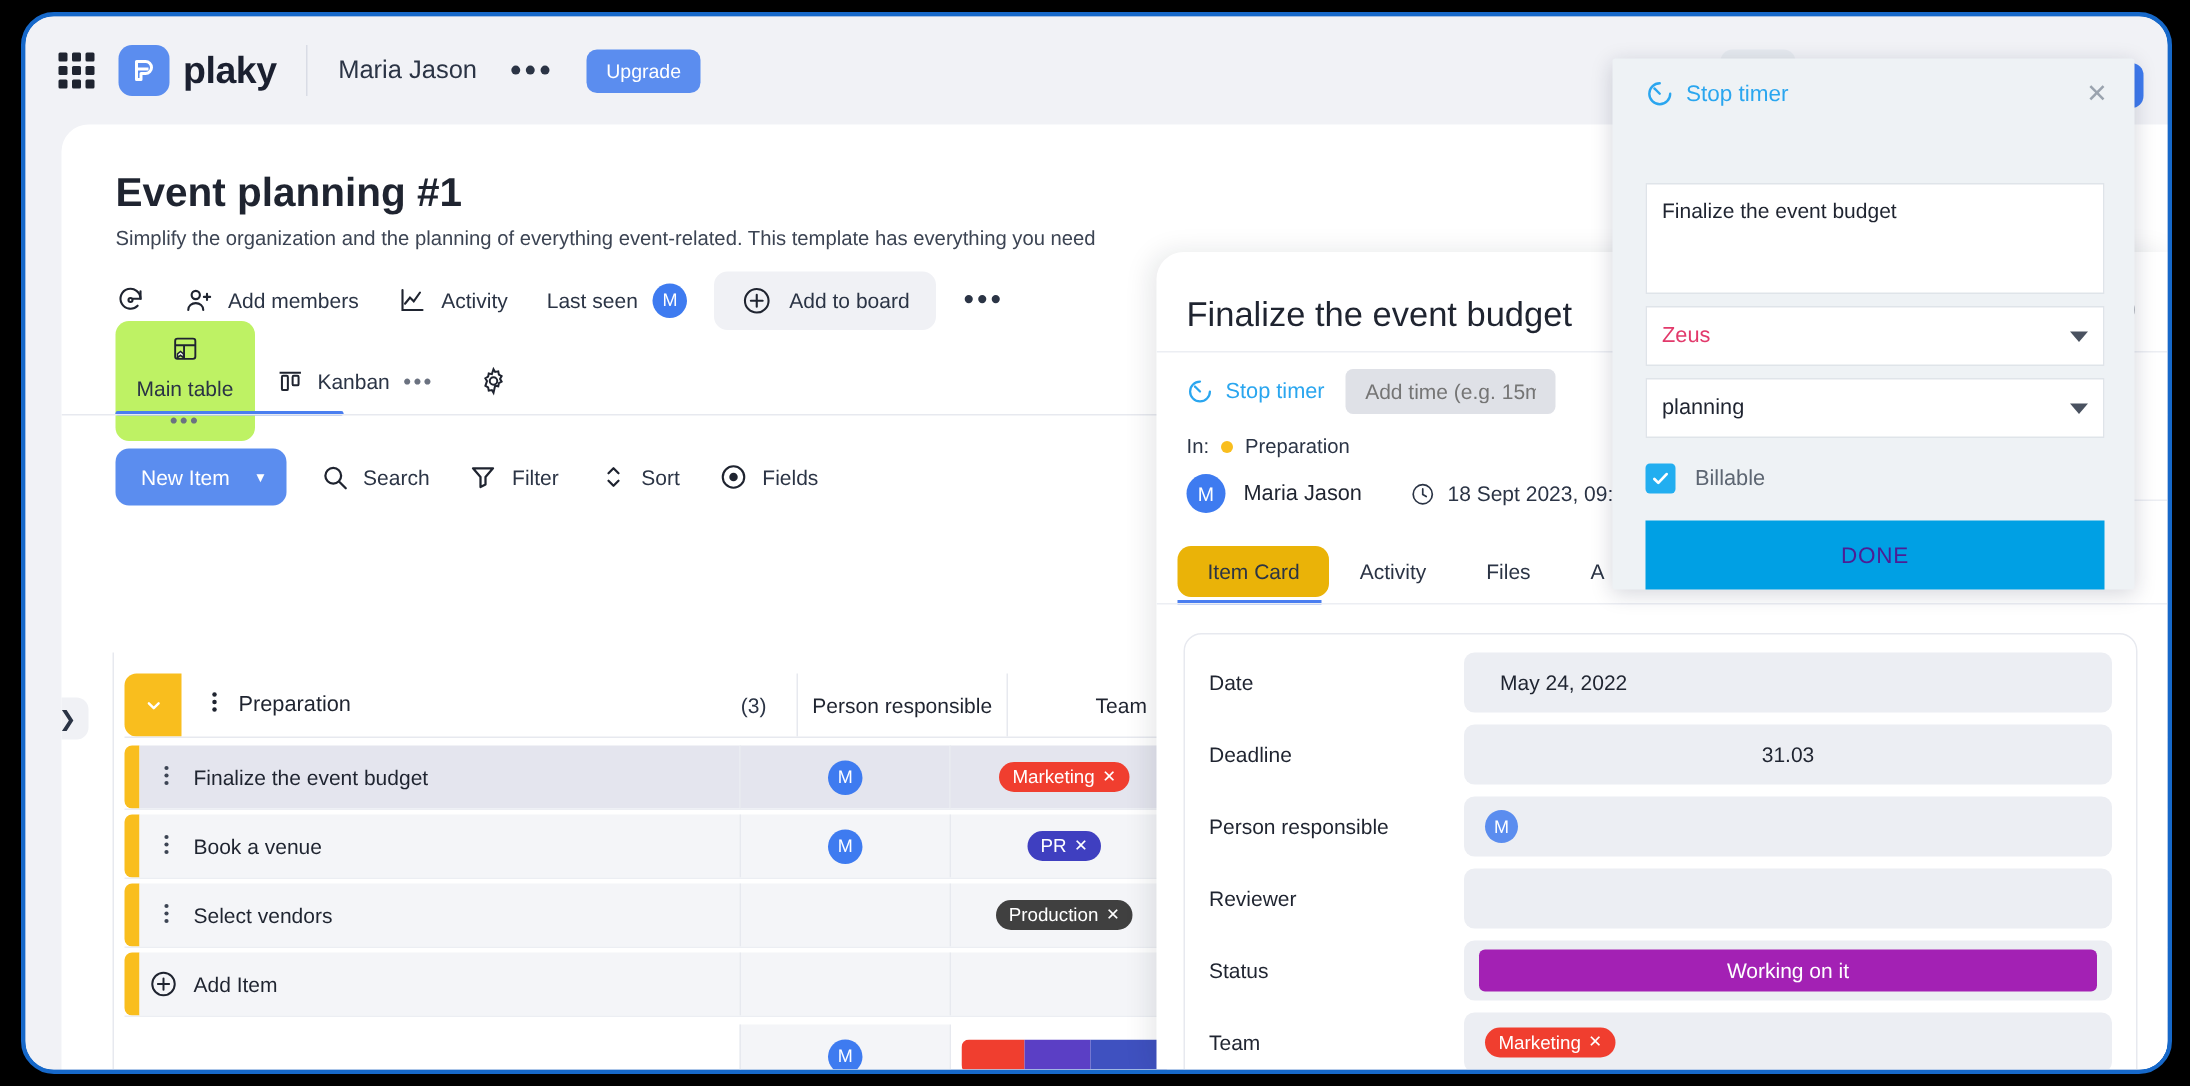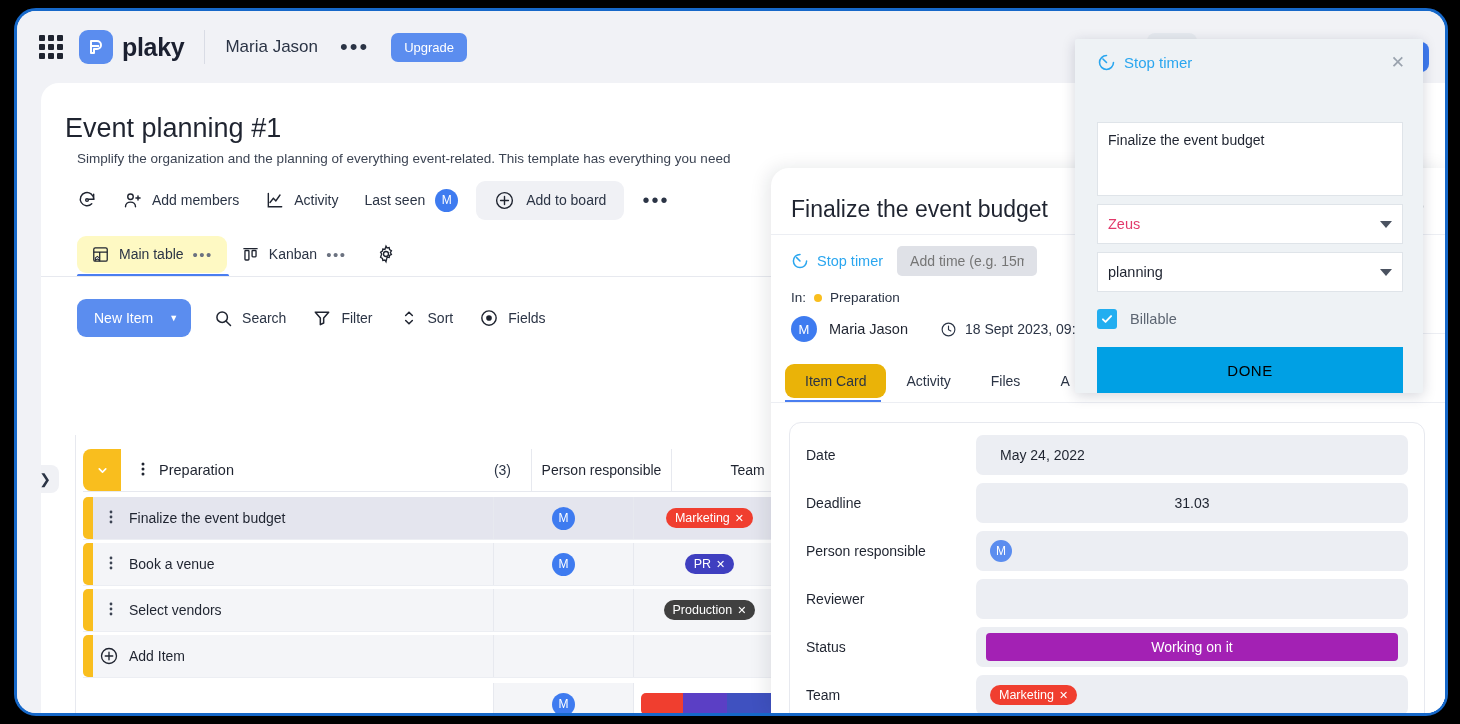--- a/index.html
+++ b/index.html
@@ -56,39 +56,39 @@
     position:absolute; right: 16px; top: 31px;
     width: 30px; height: 30px; border-radius: 8px; background:#3e7bf0;
     color:#fff; font-size:15px; display:flex; align-items:center; justify-content:center;
   }
 
   
   .content-card {
     position:absolute; left: 24px; top: 72px; right: 0px; bottom: 0px;
     background:#fff; border-top-left-radius: 18px; overflow:hidden;
   }
-  .board-title { position:absolute; left:24px; top:30px; font-size:27px; color:#1f2430; font-weight:400;}
+  .board-title { position:absolute; left:36px; top:30px; font-size:27px; color:#1f2430; font-weight:700;}
   .board-sub { position:absolute; left:36px; top:68px; font-size:13.5px; color:#3c4453; white-space:nowrap;}
 
   .board-actions { position:absolute; left:36px; top:95px; display:flex; align-items:center; gap:0px; height:44px;}
   .ba-item { display:flex; align-items:center; gap:9px; font-size:14px; color:#2b3445; margin-right:26px; cursor:pointer;}
   .ba-item svg { display:block; }
   .lastseen { display:flex; align-items:center; gap:10px; font-size:14px; color:#2b3445; margin-right:18px;}
   .av-circle { width:23px;height:23px;border-radius:50%;background:#3e7bf0;color:#fff;
      font-size:12px;display:flex;align-items:center;justify-content:center;}
   .addboard {
     display:flex; align-items:center; gap:11px; background:#f0f1f5;
     border-radius:9px; padding:9px 18px; font-size:14px; color:#2b3445; cursor:pointer;
   }
   .dots-small { font-size:20px; color:#2b3445; letter-spacing:2px; margin-left:18px; cursor:pointer; line-height:0.6;}
 
   
   .view-tabs { position:absolute; left:36px; top:150px; display:flex; align-items:center; gap:0; height:42px;}
   .vt { display:flex; align-items:center; gap:9px; padding:9px 14px; border-radius:9px; font-size:14px; color:#2b3445; cursor:pointer;}
-  .vt.active { background:#fef9c3; }
+  .vt.active { background:#bef264;flex-direction:column; }
   .vt .vt-dots { color:#6b7280; font-size:15px; letter-spacing:1.5px; line-height:0.6;}
   .vt-gear { margin-left:16px; cursor:pointer; display:flex; align-items:center;}
   .vt-underline { position:absolute; left:36px; top:191px; width:152px; height:3px; background:#4a7ef0; border-radius:2px;}
   .hr-under-tabs { position:absolute; left:0; right:0; top:193px; height:1px; background:#e7e9ef; }
 
   
   .toolbar { position:absolute; left:36px; top:210px; display:flex; align-items:center; height:50px; gap:0;}
   .newitem {
     display:flex; align-items:center; background:#5b8def; color:#fff;
     border-radius:9px; height:38px; padding:0 0 0 17px; font-size:14px; cursor:pointer; margin-right:22px;
@@ -121,21 +121,21 @@
   .row { position:absolute; left:42px; height:42px; display:flex; }
   .row-stripe { width:10px; background:#f9be1e; border-top-left-radius:5px; border-bottom-left-radius:5px; }
   .row-body { width:400px; display:flex; align-items:center; gap:0; background:#f4f5f8;}
   .row-body.sel { background:#e4e5ee; }
   .row-handle { width:36px; text-align:center; color:#3c4453; font-size:14px; line-height:1; cursor:pointer;}
   .row-title { font-size:14px; color:#1f2430; }
   .cell { width:140px; display:flex; align-items:center; justify-content:center;
      background:#f4f5f8; border-left:1px solid #e7e9ef;}
   .cell.sel { background:#e4e5ee; }
   .cell.w150 { width:152px; }
-  .tag { color:#fff; font-size:12.5px; border-radius:11px; padding:3px 9px; display:inline-flex; gap:5px; align-items:center;}
+  .tag { color:#fff; font-size:12.5px; border-radius:11px; padding:3px 9px; display:inline-flex; gap:5px; }
   .tag .x { font-size:11px; }
   .row-line { position:absolute; left:42px; right:0; height:1px; background:#eceef3; }
 
   .barcell { display:flex; height:22px; border-radius:5px; overflow:hidden; width:138px;}
   .barcell i { display:block; height:100%; }
 
   
   .detail {
     position:absolute; left:730px; top:85px; right:0; bottom:0;
     background:#fff; border-top-left-radius:18px;
@@ -209,21 +209,21 @@
   .popup-sel .caret { margin-left:auto; width:0;height:0;border-left:6px solid transparent;
      border-right:6px solid transparent; border-top:7px solid #4a5260;}
   .sel-project { top:165px; color:#e2396b; }
   .sel-task { top:213px; color:#1f2430; }
   .popup-check { position:absolute; left:22px; top:270px; display:flex; align-items:center; gap:13px; cursor:pointer;}
   .cbox { width:20px;height:20px;background:#22aef0;border-radius:3px; display:flex;align-items:center;justify-content:center;}
   .cbox svg { display:block; }
   .popup-check span { font-size:14.5px; color:#5d6672; }
   .popup-done {
     position:absolute; left:22px; top:308px; width:306px; height:46px; background:#00a0e4;
-    color:#000000; border:none; font-size:15px; letter-spacing:.5px; cursor:pointer;
+    color:#4c1d95; border:none; font-size:15px; letter-spacing:.5px; cursor:pointer;
     font-family:"Liberation Sans", sans-serif;
   }
   .popup-tab {
     position:absolute; left:1130px; top:22px; width:50px; height:20px;
     background:#e6eaef; border-top-left-radius:8px; border-top-right-radius:8px;
   }
 </style>
 </head>
 <body>
 

